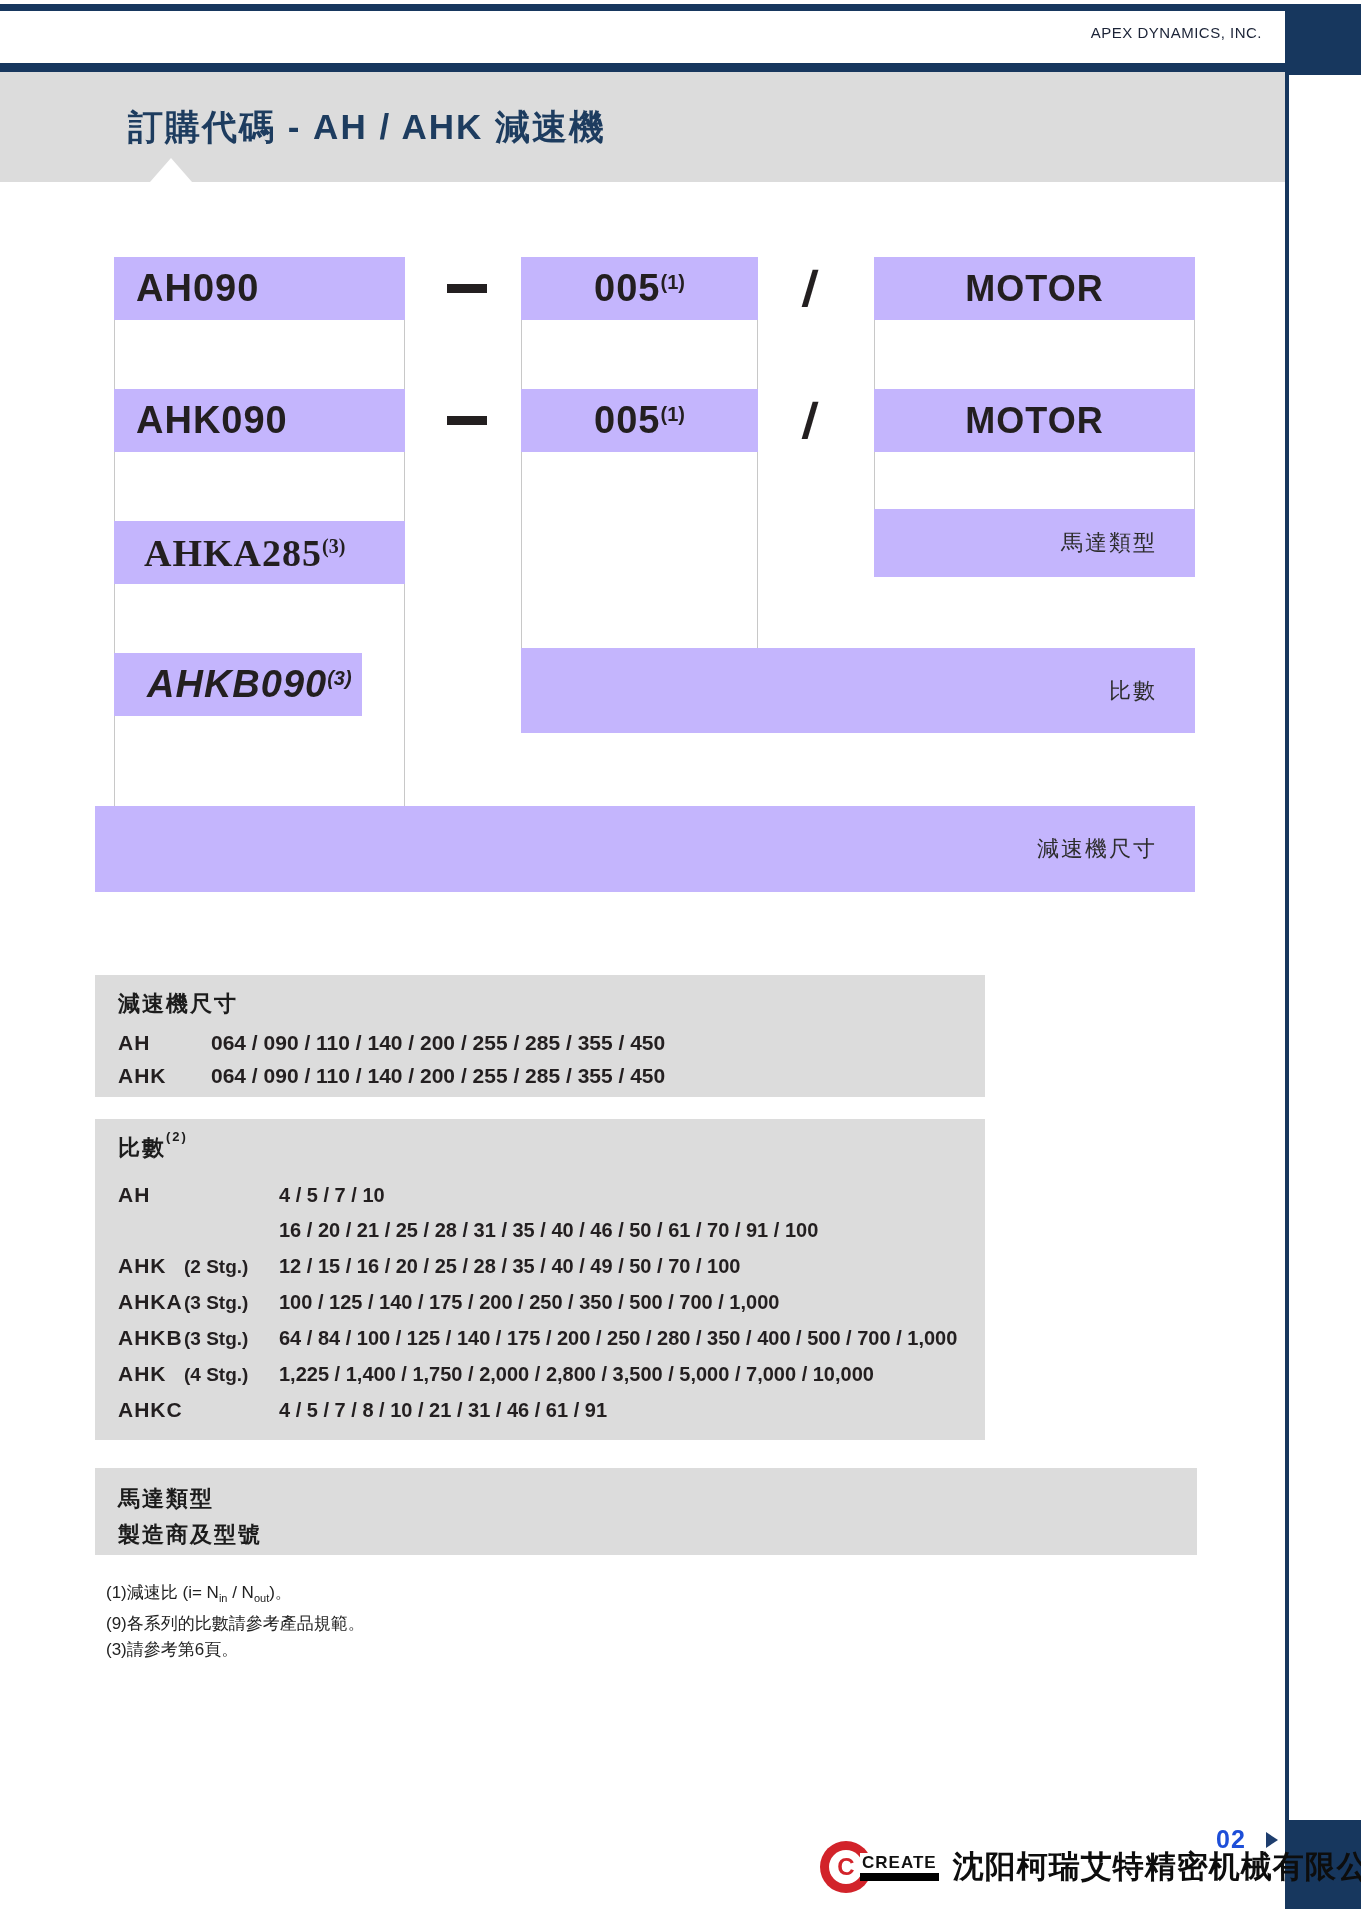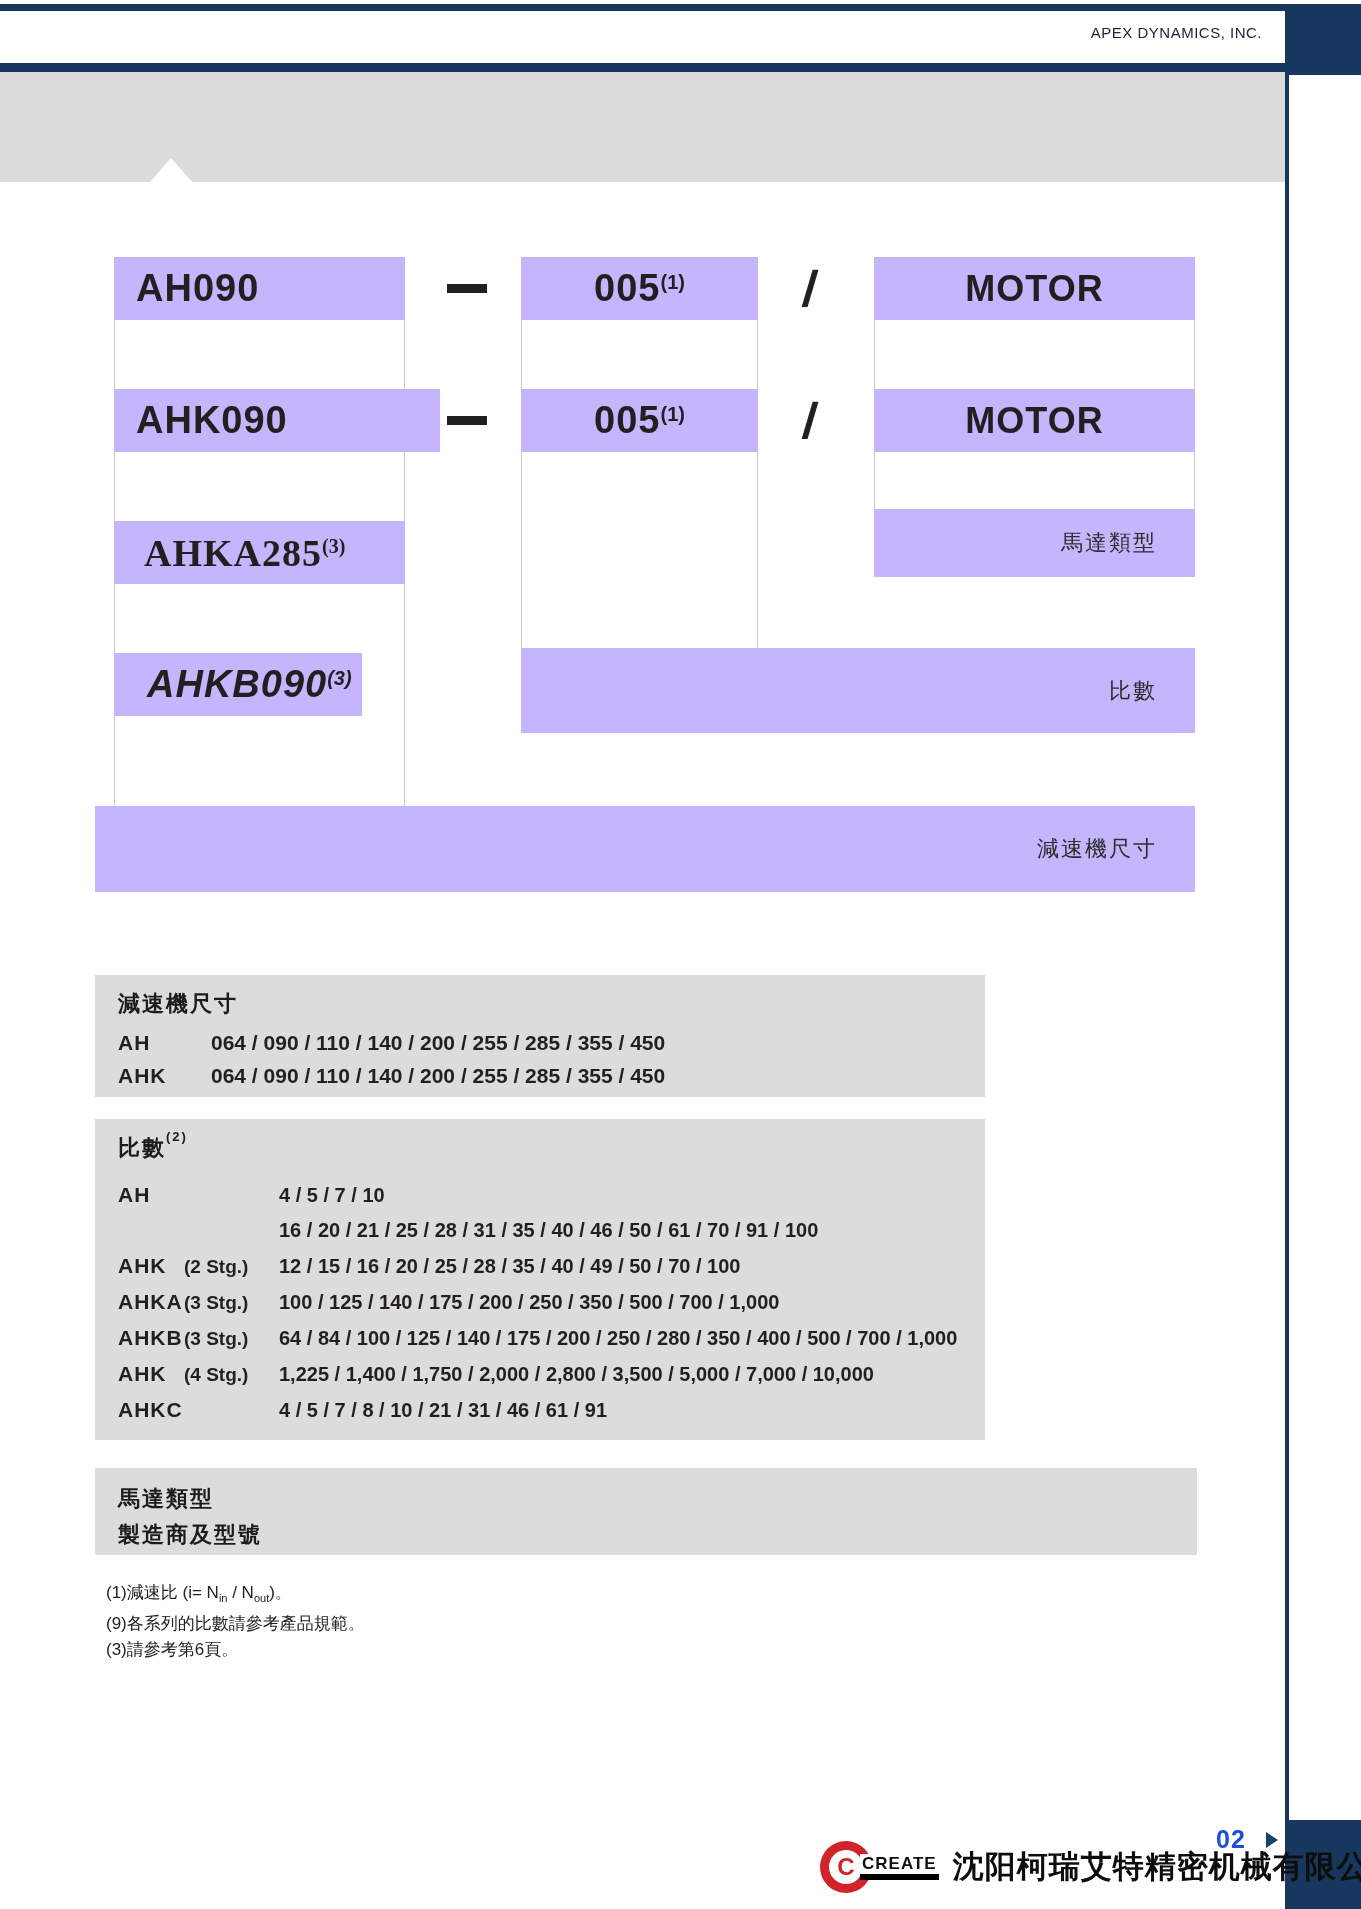--- a/index.html
+++ b/index.html
@@ -33,34 +33,35 @@
   
   .fnote{font-size:17px;color:#222;line-height:26px;}
   .fnote sub{font-size:11px;}
   
   .pageno{font-size:25px;font-weight:bold;color:#1d4ed8;letter-spacing:1px;}
   .arrow-r{width:0;height:0;border-top:8px solid transparent;border-bottom:8px solid transparent;border-left:12px solid #1e3e6e;}
   .gear{width:52px;height:52px;border-radius:50%;background:#d2232a;display:flex;align-items:center;justify-content:center;}
   .gear-inner{width:34px;height:34px;border-radius:50%;background:#ffffff;display:flex;align-items:center;justify-content:center;
               font-weight:bold;color:#d2232a;font-size:24px;}
   .create-txt{font-size:17px;font-weight:900;color:#111;letter-spacing:1px;background:#fff;
-              border-bottom:6px solid #000000;padding:0 2px;}
+              border-bottom:8px solid #000000;padding:0 2px;}
   .company{font-size:31px;font-weight:900;color:#0d0d0d;letter-spacing:1px;white-space:nowrap;}
 </style>
 </head>
 <body>
 
 <div class="page">
 
   <div class="abs navy" style="left:0;top:4px;width:1290px;height:7px;"></div>
   <div class="abs navy" style="left:1285px;top:4px;width:76px;height:71px;"></div>
   <div class="abs apex" style="right:99px;top:24px;">APEX DYNAMICS, INC.</div>
   <div class="abs navy" style="left:0;top:63px;width:1290px;height:9px;"></div>
 
   <div class="abs graybox" style="left:0;top:72px;width:1285px;height:110px;">
+    <div class="abs title" style="left:128px;top:32px;">訂購代碼 - AH / AHK  減速機</div>
     <div class="abs notch" style="left:150px;top:86px;"></div>
   </div>
 
   <div class="abs navy" style="left:1285px;top:72px;width:4px;height:1750px;"></div>
 
   <div class="abs rail" style="left:114px;top:257px;width:289px;height:549px;"></div>
   <div class="abs rail" style="left:521px;top:257px;width:235px;height:391px;"></div>
   <div class="abs rail" style="left:874px;top:257px;width:319px;height:252px;"></div>
 
   <div class="abs codebox" style="left:114px;top:257px;width:291px;height:63px;padding-left:22px;box-sizing:border-box;">
@@ -70,21 +71,21 @@
   <div class="abs dash" style="left:447px;top:284px;"></div>
   <div class="abs codebox" style="left:521px;top:257px;width:237px;height:63px;justify-content:center;">
     <span class="codetext">005</span>
       <span class="sup">(1)</span>
   </div>
   <div class="abs slash" style="left:803px;top:260px;">/</div>
   <div class="abs codebox" style="left:874px;top:257px;width:321px;height:63px;justify-content:center;">
     <span class="codetext" style="font-size:36px;">MOTOR</span>
   </div>
 
-  <div class="abs codebox" style="left:114px;top:389px;width:326px;height:63px;padding-left:22px;box-sizing:border-box;">
+  <div class="abs codebox" style="left:114px;top:389px;width:291px;height:63px;padding-left:22px;box-sizing:border-box;">
     <span class="codetext">AHK090</span>
       <span class="sup"></span>
   </div>
   <div class="abs dash" style="left:447px;top:416px;"></div>
   <div class="abs codebox" style="left:521px;top:389px;width:237px;height:63px;justify-content:center;">
     <span class="codetext">005</span>
       <span class="sup">(1)</span>
   </div>
   <div class="abs slash" style="left:803px;top:392px;">/</div>
   <div class="abs codebox" style="left:874px;top:389px;width:321px;height:63px;justify-content:center;">

